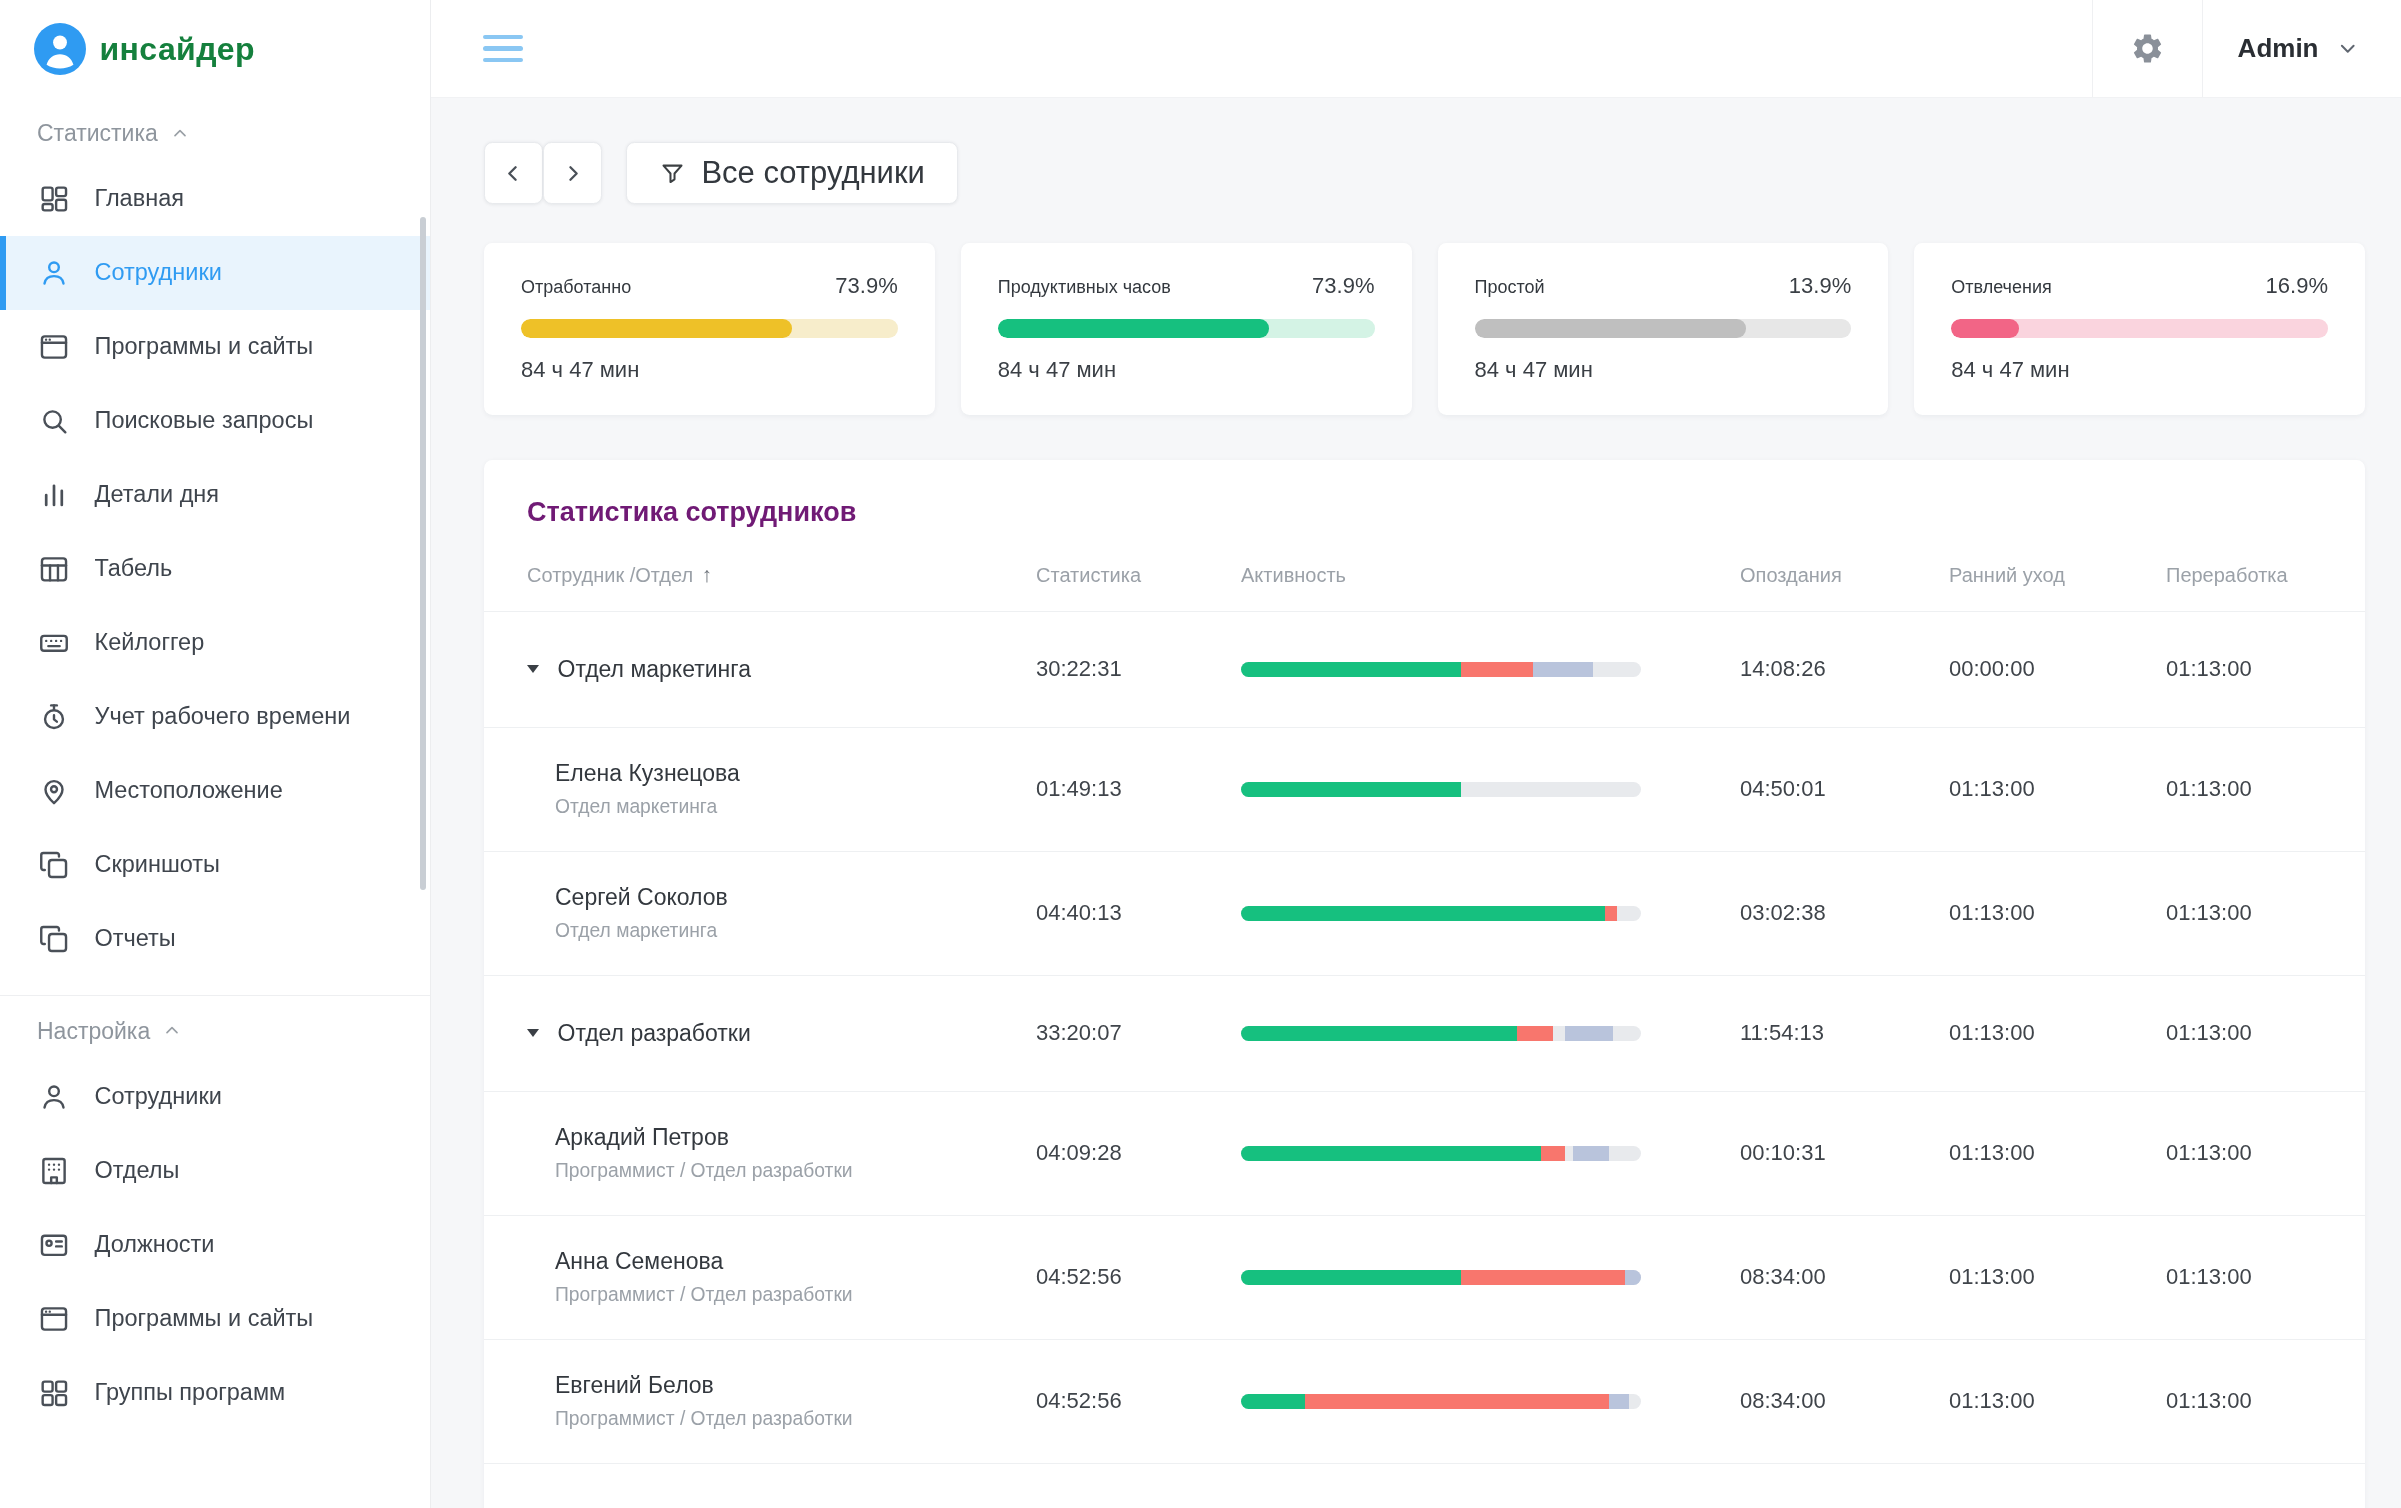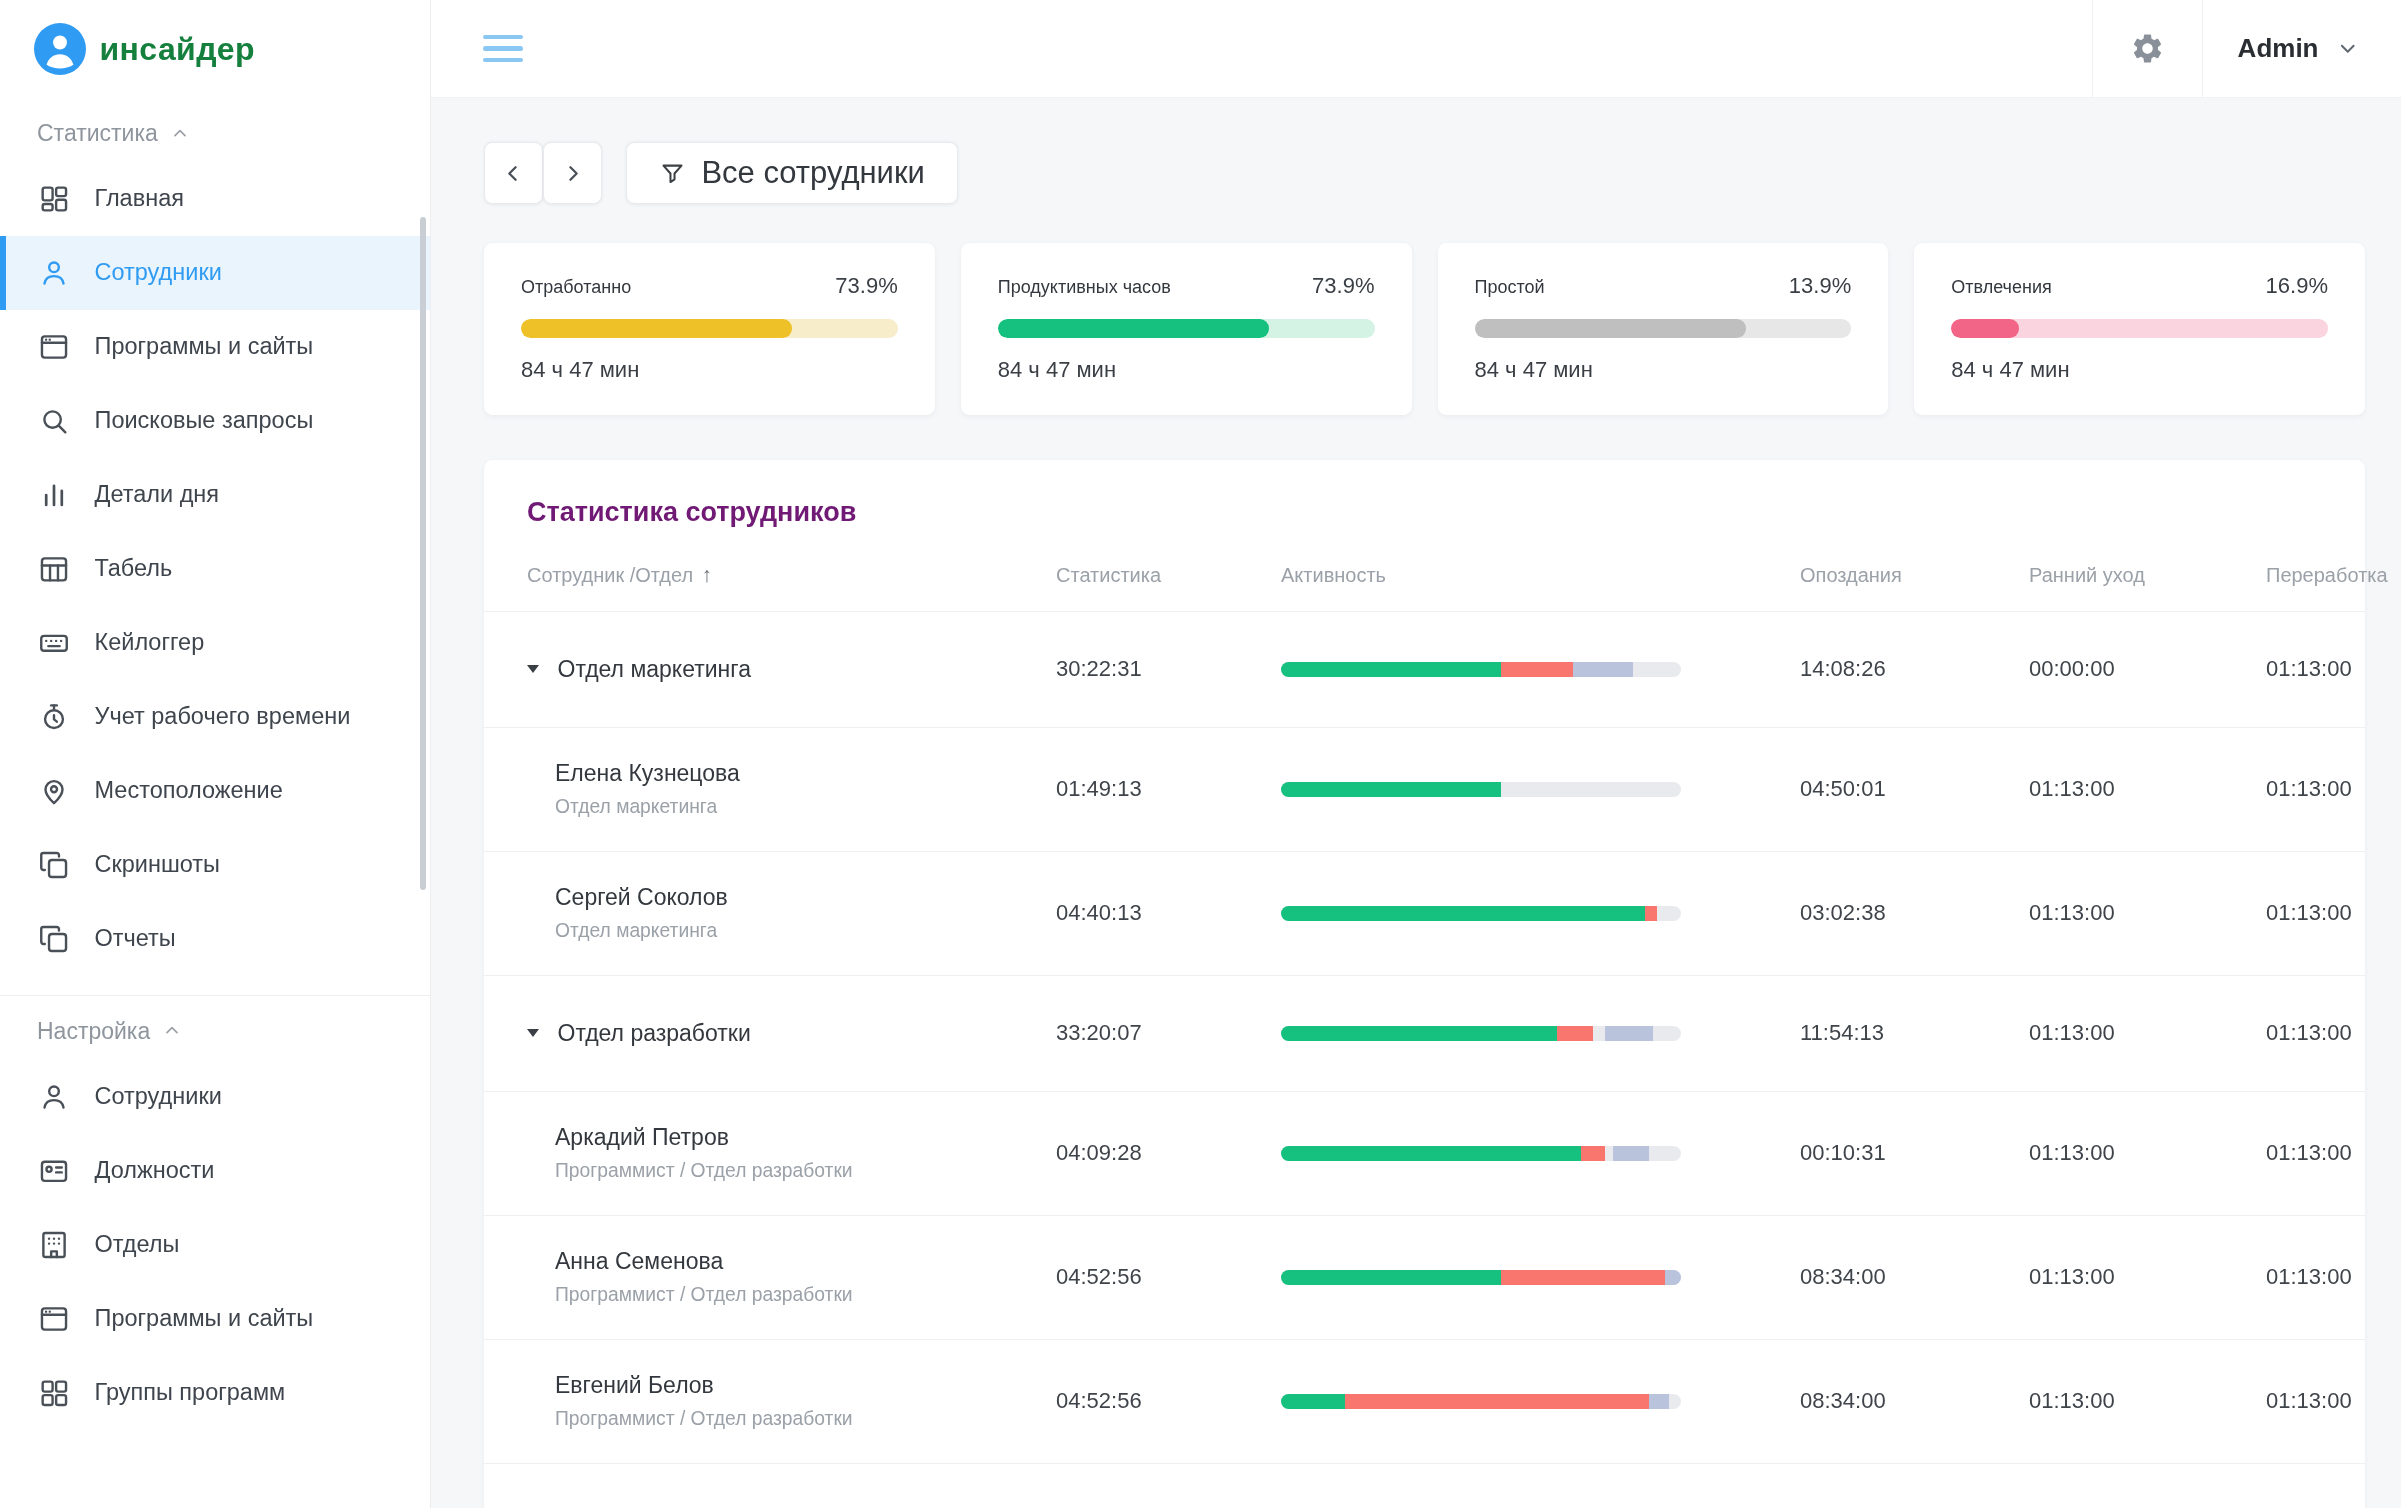--- a/index.html
+++ b/index.html
@@ -93,21 +93,21 @@
   .card-time { margin-top: 19.3px; font-size: 22px; color: #3A3F45; }
 
   
   .table-card {
     margin-top: 45px; background: #fff; border-radius: 8.4px 8.4px 0 0;
     box-shadow: 0 1.7px 5px rgba(25,35,50,.05); padding-top: 37px; min-height: 1177px;
   }
   .table-title { font-size: 27px; font-weight: 700; color: #701a75; padding-left: 43px; }
   .trow {
     display: grid; grid-template-columns: 552px 205px 499px 209px 217px 1fr;
-    align-items: center; border-bottom: 0.8px solid #EEF0F2; gap: 20px;
+    align-items: center; border-bottom: 0.8px solid #EEF0F2;
   }
   .thead { margin-top: 35px; color: #9BA1A8; font-size: 20px; padding-bottom: 23.5px; align-items: end; }
   .thead > div:first-child { padding-left: 43px; display: flex; gap: 8.4px; align-items: center; }
   .sort-arrow { color: #70767D; font-size: 21px; }
   .trow.group { height: 116px; }
   .trow.emp { height: 124px; }
   .c-name { padding-left: 43px; display: flex; align-items: center; gap: 18.5px; }
   .emp .c-name { padding-left: 71px; }
   .tri {
     width: 0; height: 0; flex: none;
@@ -246,33 +246,33 @@
   <nav>
     <div class="nav-item">
       <svg viewBox="0 0 24 24" fill="none" stroke="currentColor" stroke-width="1.7" stroke-linecap="round" stroke-linejoin="round">
           <circle cx="12" cy="8" r="3.4"></circle>
           <path d="M5.3 19.4c.6-3.4 3.3-5.2 6.7-5.2s6.1 1.8 6.7 5.2"></path>
         </svg>
       <span>Сотрудники</span>
     </div>
     <div class="nav-item">
       <svg viewBox="0 0 24 24" fill="none" stroke="currentColor" stroke-width="1.7" stroke-linecap="round" stroke-linejoin="round">
+          <rect x="4.5" y="3.5" width="15" height="17" rx="1.5"></rect>
+          <path d="M8.5 7.5h.01M12 7.5h.01M15.5 7.5h.01M8.5 11h.01M12 11h.01M15.5 11h.01"></path>
+          <path d="M10 20.5v-4h4v4"></path>
+        </svg>
+      <span>Отделы</span>
+    </div>
+    <div class="nav-item">
+      <svg viewBox="0 0 24 24" fill="none" stroke="currentColor" stroke-width="1.7" stroke-linecap="round" stroke-linejoin="round">
           <rect x="3.5" y="5.5" width="17" height="13.5" rx="2"></rect>
           <circle cx="8.5" cy="10.8" r="1.8"></circle>
           <path d="M13.5 9.5h4M13.5 13h4"></path>
         </svg>
       <span>Должности</span>
-    </div>
-    <div class="nav-item">
-      <svg viewBox="0 0 24 24" fill="none" stroke="currentColor" stroke-width="1.7" stroke-linecap="round" stroke-linejoin="round">
-          <rect x="4.5" y="3.5" width="15" height="17" rx="1.5"></rect>
-          <path d="M8.5 7.5h.01M12 7.5h.01M15.5 7.5h.01M8.5 11h.01M12 11h.01M15.5 11h.01"></path>
-          <path d="M10 20.5v-4h4v4"></path>
-        </svg>
-      <span>Отделы</span>
     </div>
     <div class="nav-item">
       <svg viewBox="0 0 24 24" fill="none" stroke="currentColor" stroke-width="1.7" stroke-linecap="round" stroke-linejoin="round">
           <rect x="3.5" y="4.5" width="17" height="15" rx="2"></rect>
           <path d="M3.5 9h17"></path>
           <path d="M6.4 6.8h.01M9 6.8h.01"></path>
         </svg>
       <span>Программы и сайты</span>
     </div>
     <div class="nav-item">

